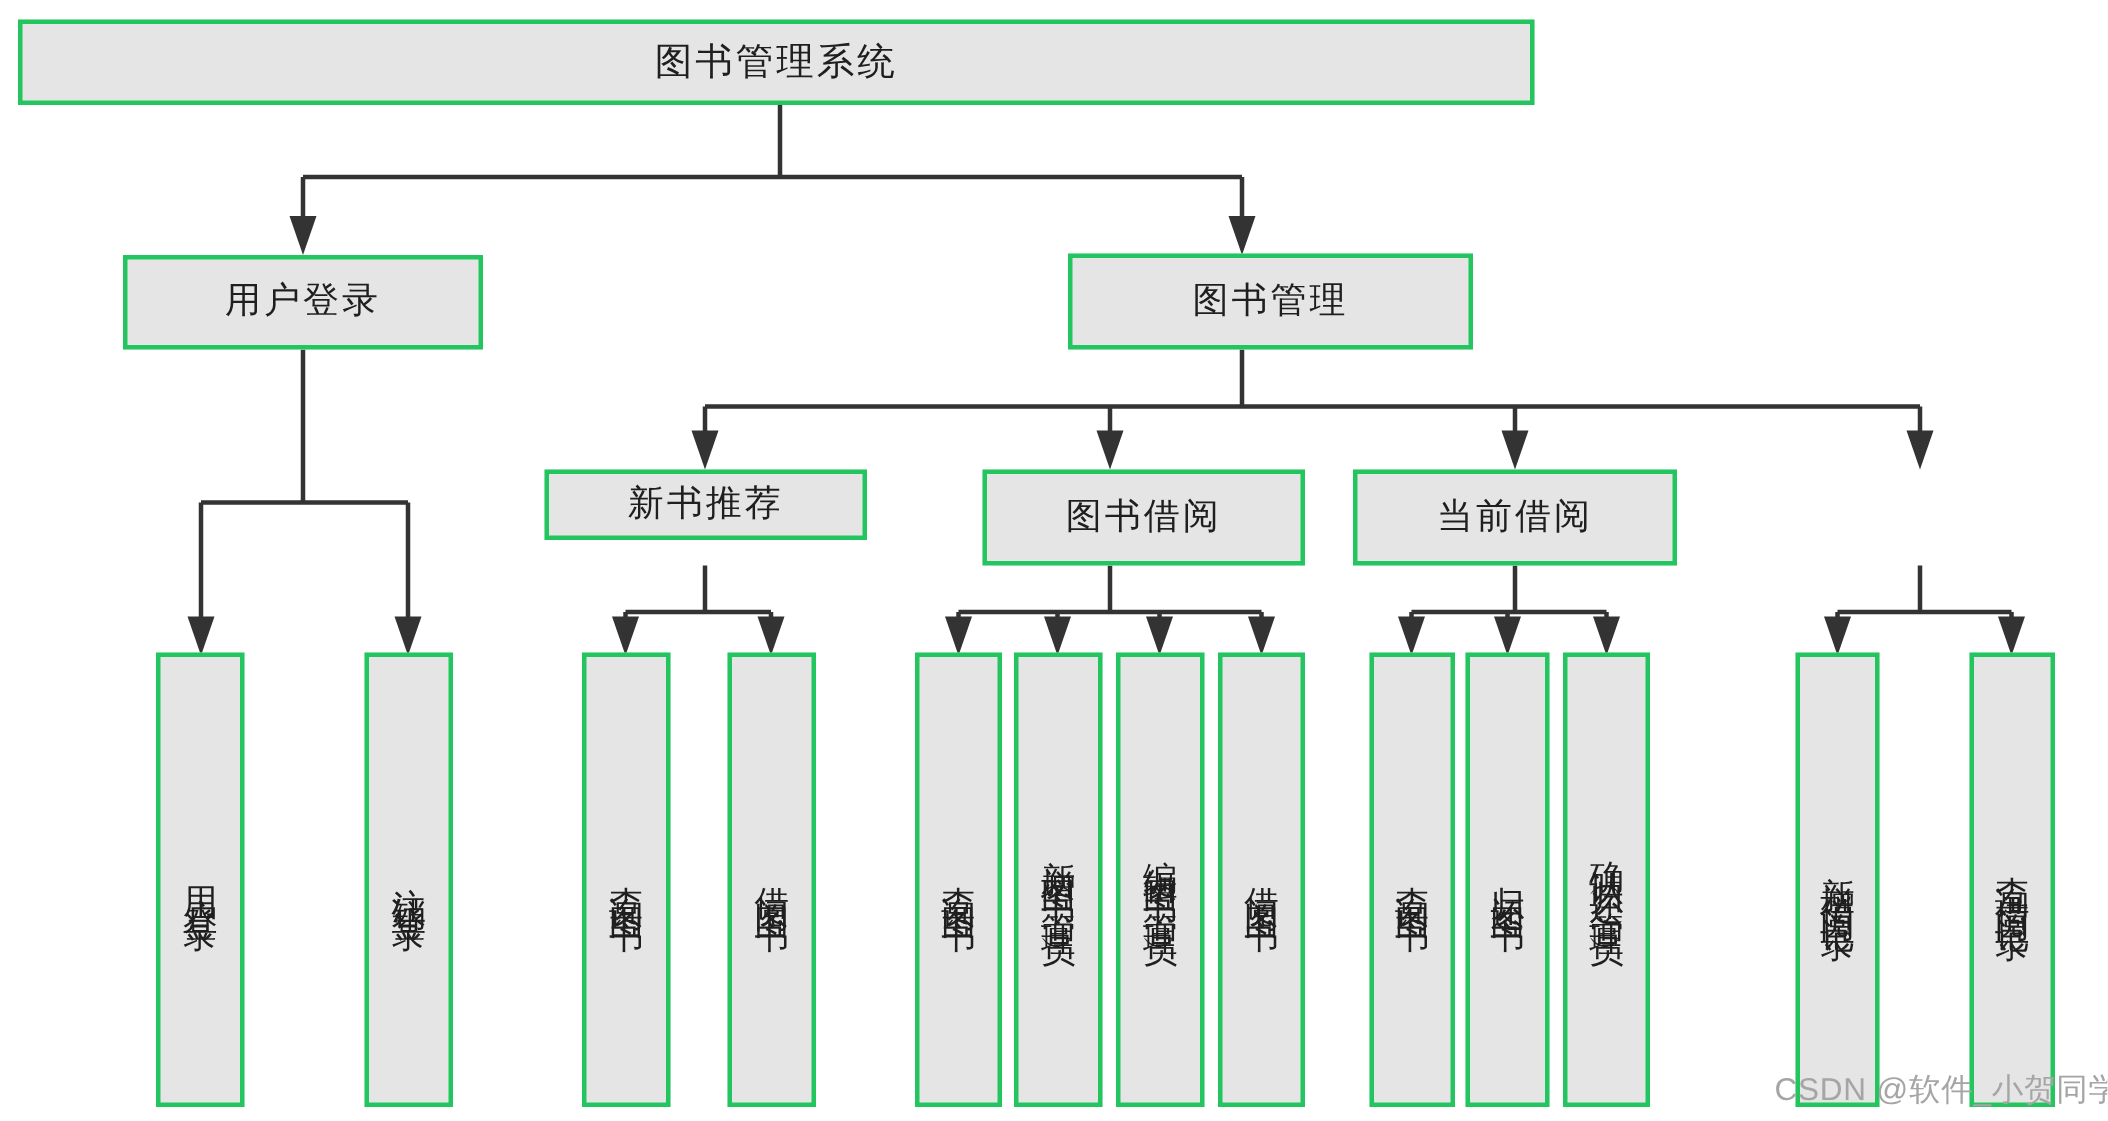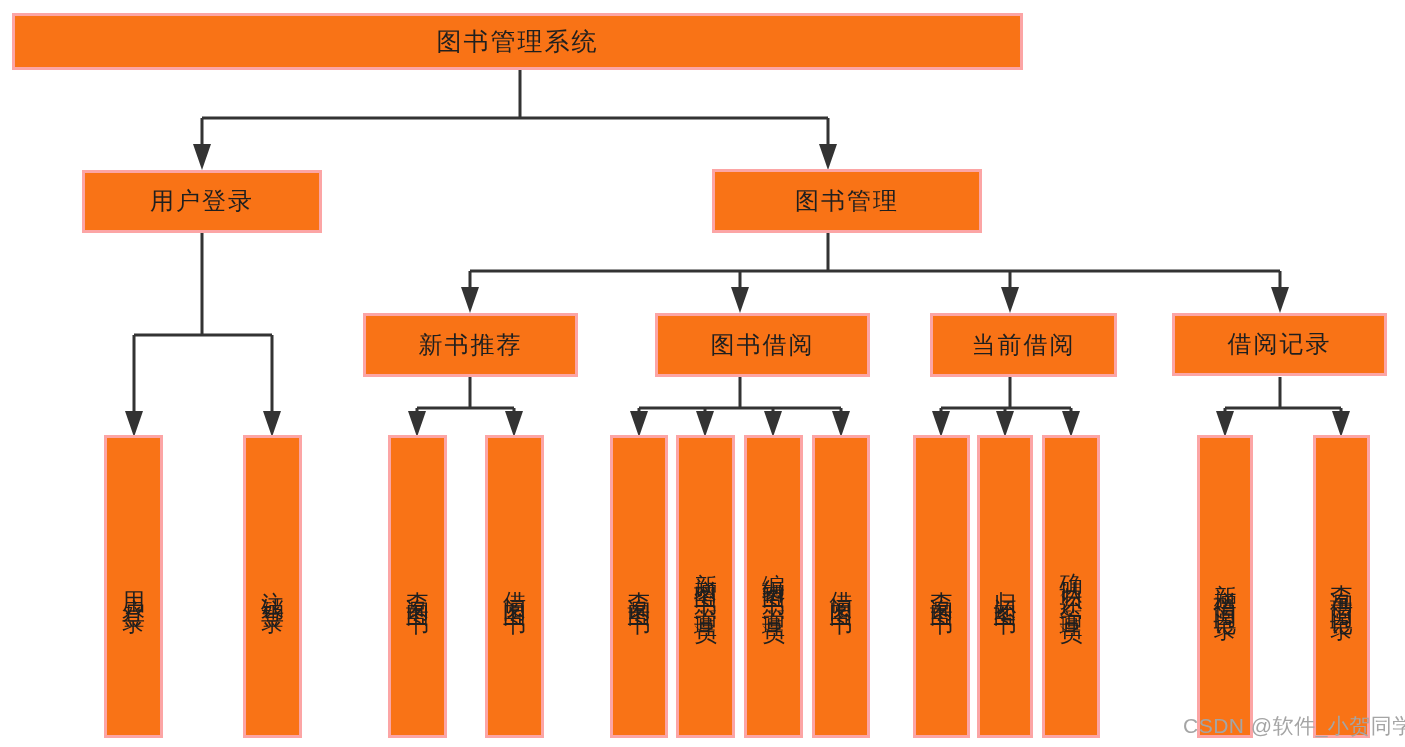--- a/index.html
+++ b/index.html
@@ -18,37 +18,37 @@
   .connectors {
     position: absolute;
     left: 0;
     top: 0;
     width: 1405px;
     height: 747px;
   }
   .box {
     position: absolute;
     box-sizing: border-box;
-    border: 3px solid #fca5a5;
-    background: #f97316;
+    border: 3px solid #22c55e;
+    background: #e5e5e5;
     color: #1f1f1f;
     display: flex;
     align-items: center;
     justify-content: center;
     font-size: 24px;
     letter-spacing: 2px;
     text-align: center;
     line-height: 1.1;
   }
   .n-root { left: 12px;  top: 13px;  width: 1011px; height: 57px; font-size: 25px; }
   .n-user { left: 82px;  top: 170px; width: 240px;  height: 63px; }
   .n-book { left: 712px; top: 169px; width: 270px;  height: 64px; }
-  .n-l3-1 { left: 363px;  top: 313px; width: 215px; height: 64px; }
+  .n-l3-1 { left: 363px;  top: 313px; width: 215px; height: 47px; }
   .n-l3-2 { left: 633px;  top: 313px; width: 215px; height: 64px; margin-left: 22px; }
-  .n-l3-3 { left: 902px;  top: 313px; width: 187px; height: 64px; margin-left: 28px; }
+  .n-l3-3 { left: 902px;  top: 313px; width: 216px; height: 64px; }
   .n-l3-4 { left: 1172px; top: 313px; width: 215px; height: 63px; }
   .leaf {
     top: 435px;
     height: 303px;
     width: 59px;
     writing-mode: vertical-rl;
     font-size: 23px;
     letter-spacing: 7px;
     line-height: 1;
     padding: 6px 0;
@@ -141,21 +141,20 @@
   </svg>
 
   <div class="box n-root">图书管理系统</div>
 
   <div class="box n-user">用户登录</div>
   <div class="box n-book">图书管理</div>
 
   <div class="box n-l3-1">新书推荐</div>
   <div class="box n-l3-2">图书借阅</div>
   <div class="box n-l3-3">当前借阅</div>
-  <div class="box n-l3-4">借阅记录</div>
 
   <div class="box leaf lf-1">用户登录</div>
   <div class="box leaf lf-2">注销登录</div>
   <div class="box leaf lf-3">查询图书</div>
   <div class="box leaf lf-4">借阅图书</div>
   <div class="box leaf lf-5">查询图书</div>
   <div class="box leaf lf-6">新增图书（管理员）</div>
   <div class="box leaf lf-7">编辑图书（管理员）</div>
   <div class="box leaf lf-8">借阅图书</div>
   <div class="box leaf lf-9">查询图书</div>

